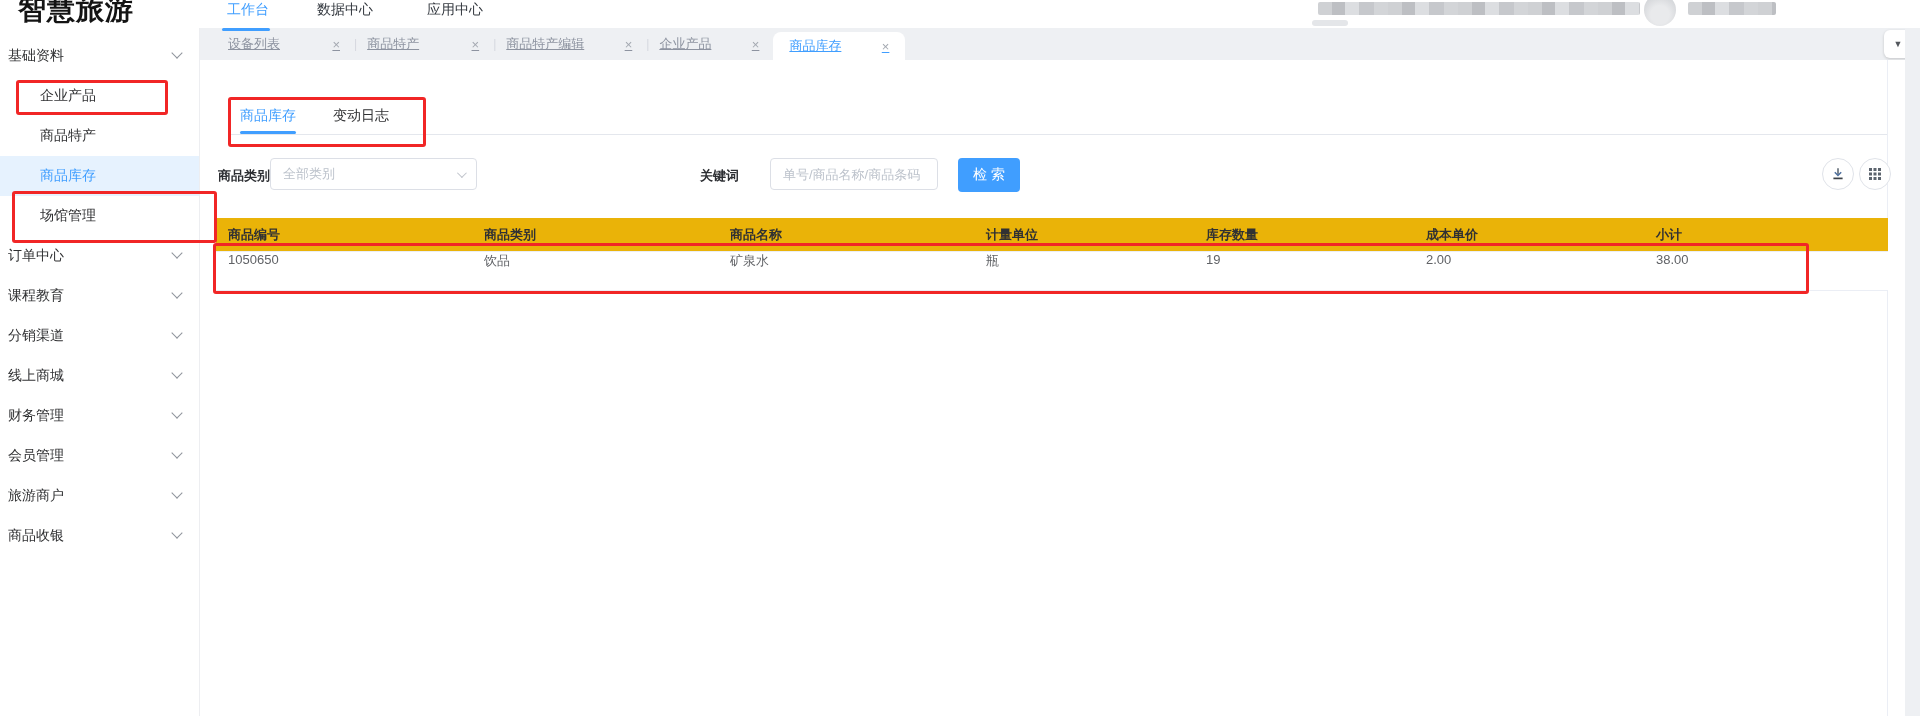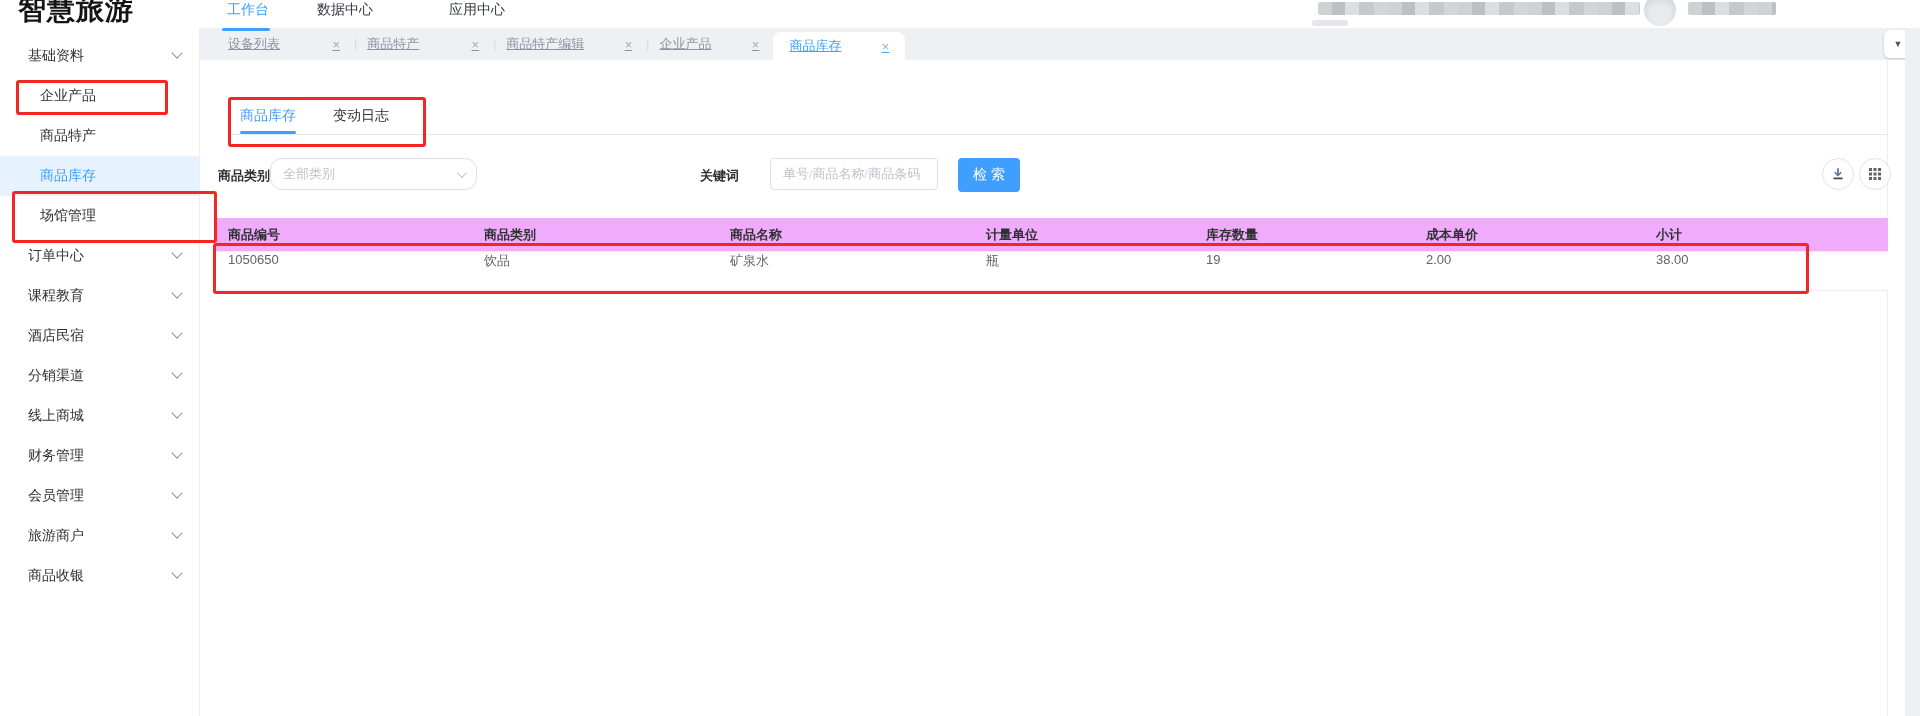--- a/index.html
+++ b/index.html
@@ -28,48 +28,48 @@
   .tab.short { width:104px; }
   .tab .close { font-size:13px; color:#a3a8b0; cursor:pointer; }
   .tab-sep { color:#d5d8de; margin:0 10px; font-size:12px; }
   .tab.active { background:#fff; border-radius:8px 8px 0 0; height:28px; align-self:flex-end; width:132px; padding:0 16px; color:#409eff; margin-left:10px; }
   .collapse-btn { margin-left:auto; margin-right:8px; width:28px; height:28px; background:#fff; border-radius:6px;
     box-shadow:0 1px 3px rgba(0,0,0,.18); display:flex; align-items:center; justify-content:center; font-size:9px; color:#53575d; cursor:pointer; }
 
   
   .sidebar { position:absolute; left:0; top:28px; width:200px; height:688px; background:#fff; border-right:1px solid #edeef1; padding-top:8px; }
   .side-row { position:relative; height:40px; display:flex; align-items:center; font-size:14px; color:#303133; cursor:pointer; }
-  .side-row .lbl { padding-left:28px; }
+  .side-row .lbl { padding-left:8px; }
   .side-row.sub .lbl { padding-left:40px; }
   .side-row.active { background:#e6f2fe; color:#409eff; }
   .chev { position:absolute; right:18px; width:8px; height:8px; border-right:1.6px solid #8f949c; border-bottom:1.6px solid #8f949c; }
   .chev.down { top:13px; transform:rotate(45deg); }
   .chev.up { top:18px; transform:rotate(-135deg); }
   .side-scroll { position:absolute; left:200px; top:60px; width:7px; height:656px; background:#eaecef; }
 
   
   .main-bg { position:absolute; left:200px; top:60px; width:1720px; height:656px; background:#fff; }
   .right-strip { position:absolute; left:1905px; top:28px; width:15px; height:688px; background:#eef0f3; }
   .right-border { position:absolute; left:1887px; top:60px; width:1px; height:656px; background:#ebeef5; }
 
   .ctab { position:absolute; top:107px; font-size:14px; color:#303133; cursor:pointer; }
   .ctab.active { color:#409eff; }
   .ctab-underline { position:absolute; left:240px; top:131px; width:56px; height:3px; background:#409eff; border-radius:2px; }
   .ctab-border { position:absolute; left:228px; top:134px; width:1659px; height:1px; background:#e4e7ed; }
 
   .flabel { position:absolute; top:167px; font-size:13px; font-weight:700; color:#2d2f33; }
-  .select { position:absolute; left:270px; top:158px; width:207px; height:32px; border:1px solid #dcdfe6; border-radius:12px; background:#fff;
+  .select { position:absolute; left:270px; top:158px; width:207px; height:32px; border:1px solid #dcdfe6; border-radius:4px; background:#fff;
     display:flex; align-items:center; padding:0 12px; font-size:13px; color:#bcc2cb; cursor:pointer; }
   .select .schev { margin-left:auto; width:7px; height:7px; border-right:1.4px solid #c0c4cc; border-bottom:1.4px solid #c0c4cc; transform:rotate(45deg) translateY(-2px); }
-  .kw-input { position:absolute; left:770px; top:158px; width:168px; height:32px; border:1px solid #dcdfe6; border-radius:4px; padding:0 12px; font-size:13px; color:#606266; outline:none; font-family:Liberation Serif, serif; }
+  .kw-input { position:absolute; left:770px; top:158px; width:168px; height:32px; border:1px solid #dcdfe6; border-radius:4px; padding:0 12px; font-size:13px; color:#606266; outline:none; font-family:Liberation Sans, sans-serif; }
   .kw-input::placeholder { color:#bcc2cb; }
   .search-btn { position:absolute; left:958px; top:158px; width:62px; height:34px; background:#409eff; border:none; border-radius:4px; color:#fff; font-size:14px; cursor:pointer; font-family:inherit; }
   .round-btn { position:absolute; top:158px; width:32px; height:32px; border:1px solid #e0e3e9; border-radius:50%; background:#fff; display:flex; align-items:center; justify-content:center; cursor:pointer; }
 
-  .thead { position:absolute; left:216px; top:218px; width:1672px; height:34px; background:#f0abfc; border-bottom:1px solid #ebeef5; display:flex; align-items:center; }
+  .thead { position:absolute; left:216px; top:218px; width:1672px; height:34px; background:#eab308; border-bottom:1px solid #ebeef5; display:flex; align-items:center; }
   .trow { position:absolute; left:216px; top:252px; width:1672px; height:39px; background:#fff; border-bottom:1px solid #ebeef5; display:flex; align-items:flex-start; }
   .cell { padding-left:12px; font-size:13px; overflow:hidden; white-space:nowrap; }
   .thead .cell { font-weight:700; color:#303133; }
   .trow .cell { color:#606266; }
   .c1{width:256px}.c2{width:246px}.c3{width:256px}.c4{width:220px}.c5{width:220px}.c6{width:230px}.c7{width:228px}
 
   
   .redbox { position:absolute; border:3px solid #f12626; border-radius:3px; z-index:50; pointer-events:none; }
   .rb1 { left:16px; top:80px; width:152px; height:35px; }
   .rb2 { left:12px; top:191px; width:205px; height:52px; }
@@ -78,21 +78,21 @@
 </style>
 </head>
 <body>
 
 <div class="screen">
 
   <div class="header">
     <div class="logo">智慧旅游</div>
     <div class="topnav-item active" style="left:227px">工作台</div>
     <div class="topnav-item" style="left:317px">数据中心</div>
-    <div class="topnav-item" style="left:449px">应用中心</div>
+    <div class="topnav-item" style="left:427px">应用中心</div>
     <div class="blurbar blur1"></div>
     <div class="avatar"></div>
     <div class="blurbar blur2"></div>
     <div class="blur-smudge"></div>
   </div>
   <div class="nav-underline"></div>
 
   <div class="tabstrip">
     <div class="tab">
       <span>设备列表</span>
@@ -138,24 +138,20 @@
       </div>
     <div class="side-row sub">
         <span class="lbl">场馆管理</span>
       </div>
     <div class="side-row">
         <span class="lbl">订单中心</span>
         <span class="chev down"></span>
       </div>
     <div class="side-row">
         <span class="lbl">课程教育</span>
-        <span class="chev down"></span>
-      </div>
-    <div class="side-row">
-        <span class="lbl">酒店民宿</span>
         <span class="chev down"></span>
       </div>
     <div class="side-row">
         <span class="lbl">分销渠道</span>
         <span class="chev down"></span>
       </div>
     <div class="side-row">
         <span class="lbl">线上商城</span>
         <span class="chev down"></span>
       </div>

